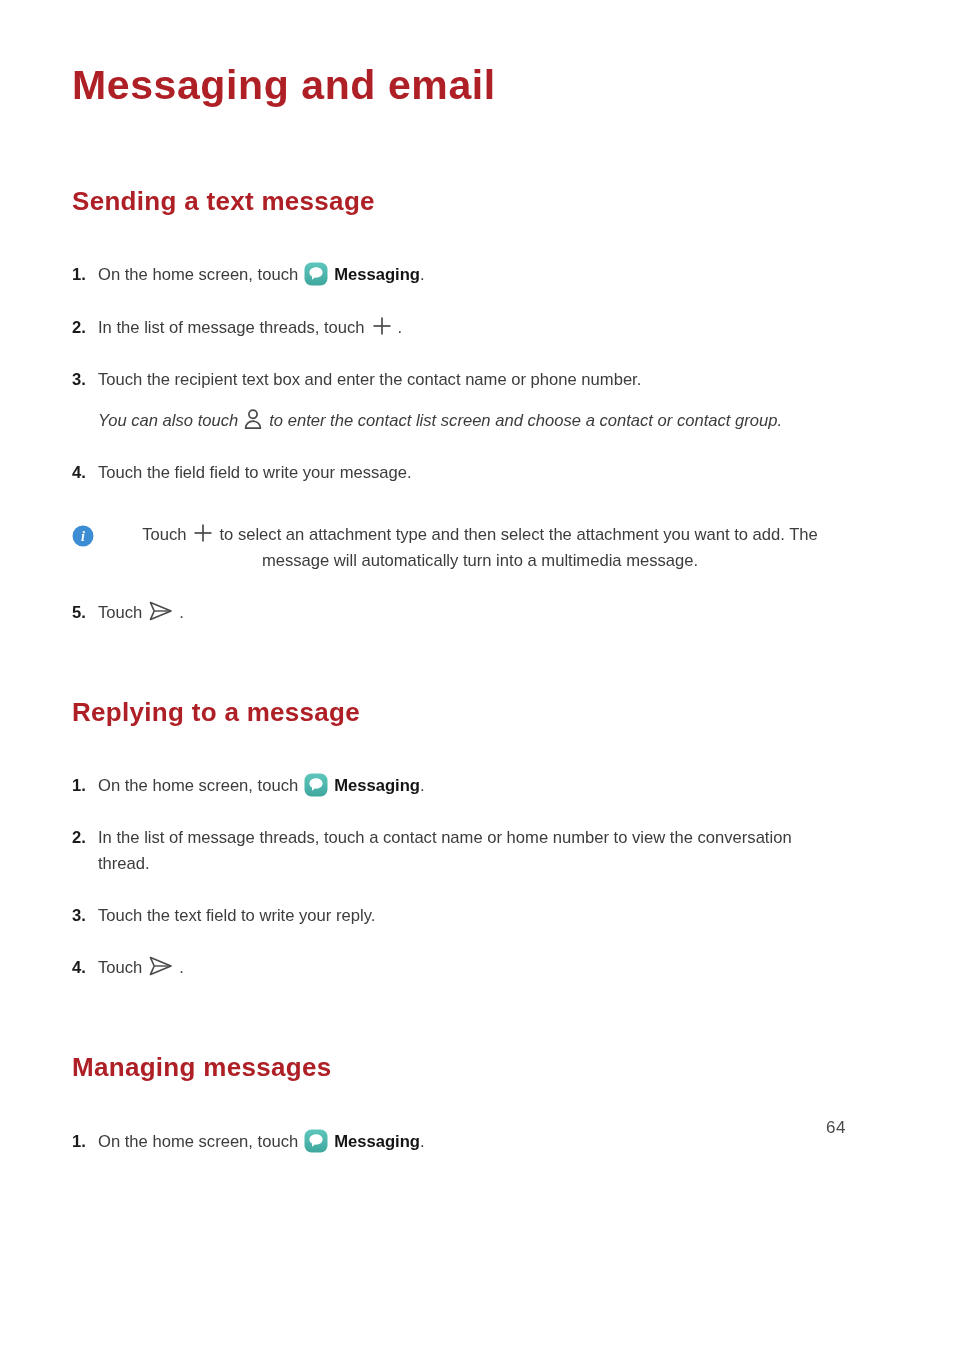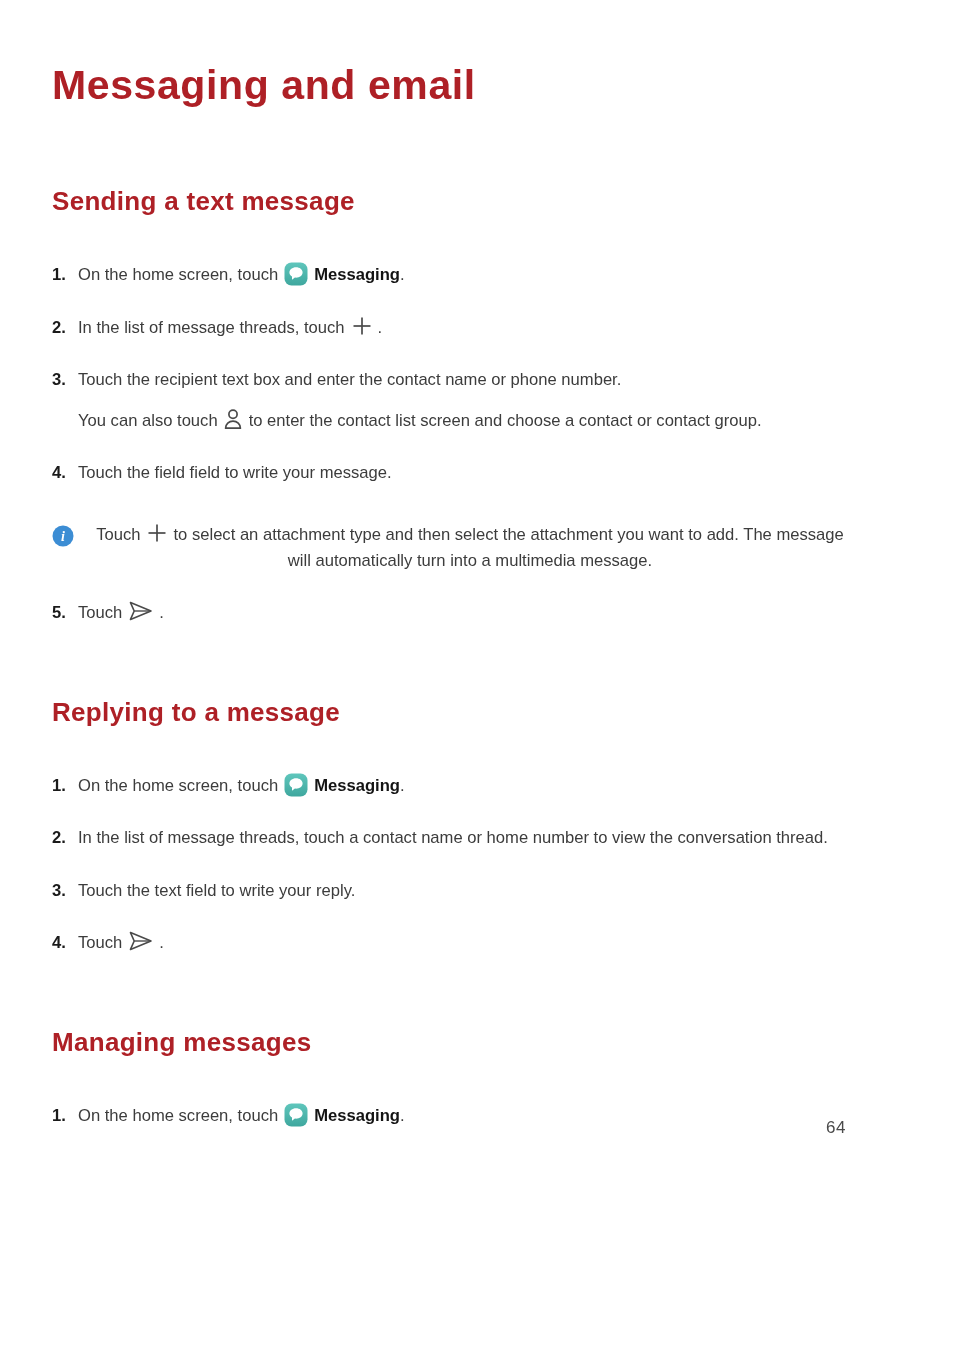--- a/index.html
+++ b/index.html
@@ -14,21 +14,21 @@
     color: #3b3b3b;
     position: relative;
     overflow: hidden;
   }
 
   .page {
     position: relative;
     width: 954px;
     height: 1176px;
     box-sizing: border-box;
-    padding: 0 108px 0 52px;
+    padding: 0 108px 0 72px;
   }
 
   
   .doc-title {
     color: #AE2026;
     font-size: 41px;
     font-weight: bold;
     letter-spacing: 0.6px;
     margin: 0;
     padding-top: 63px;
@@ -72,21 +72,21 @@
     color: #1a1a1a;
     min-width: 24px;
     flex: 0 0 auto;
     padding-right: 2px;
   }
   .step .body { flex: 1 1 auto; }
 
   .sp-first { margin-top: 45px; }
   .sp       { margin-top: 27px; }
 
-  .cont-line { margin-top: 16px; display: block; }
+  .cont-line { margin-top: 16px; display: block; font-style: italic; }
 
   .bold-app {
     font-weight: bold;
     color: #141414;
   }
 
   
   .ico {
     display: inline-block;
     vertical-align: -5px;

